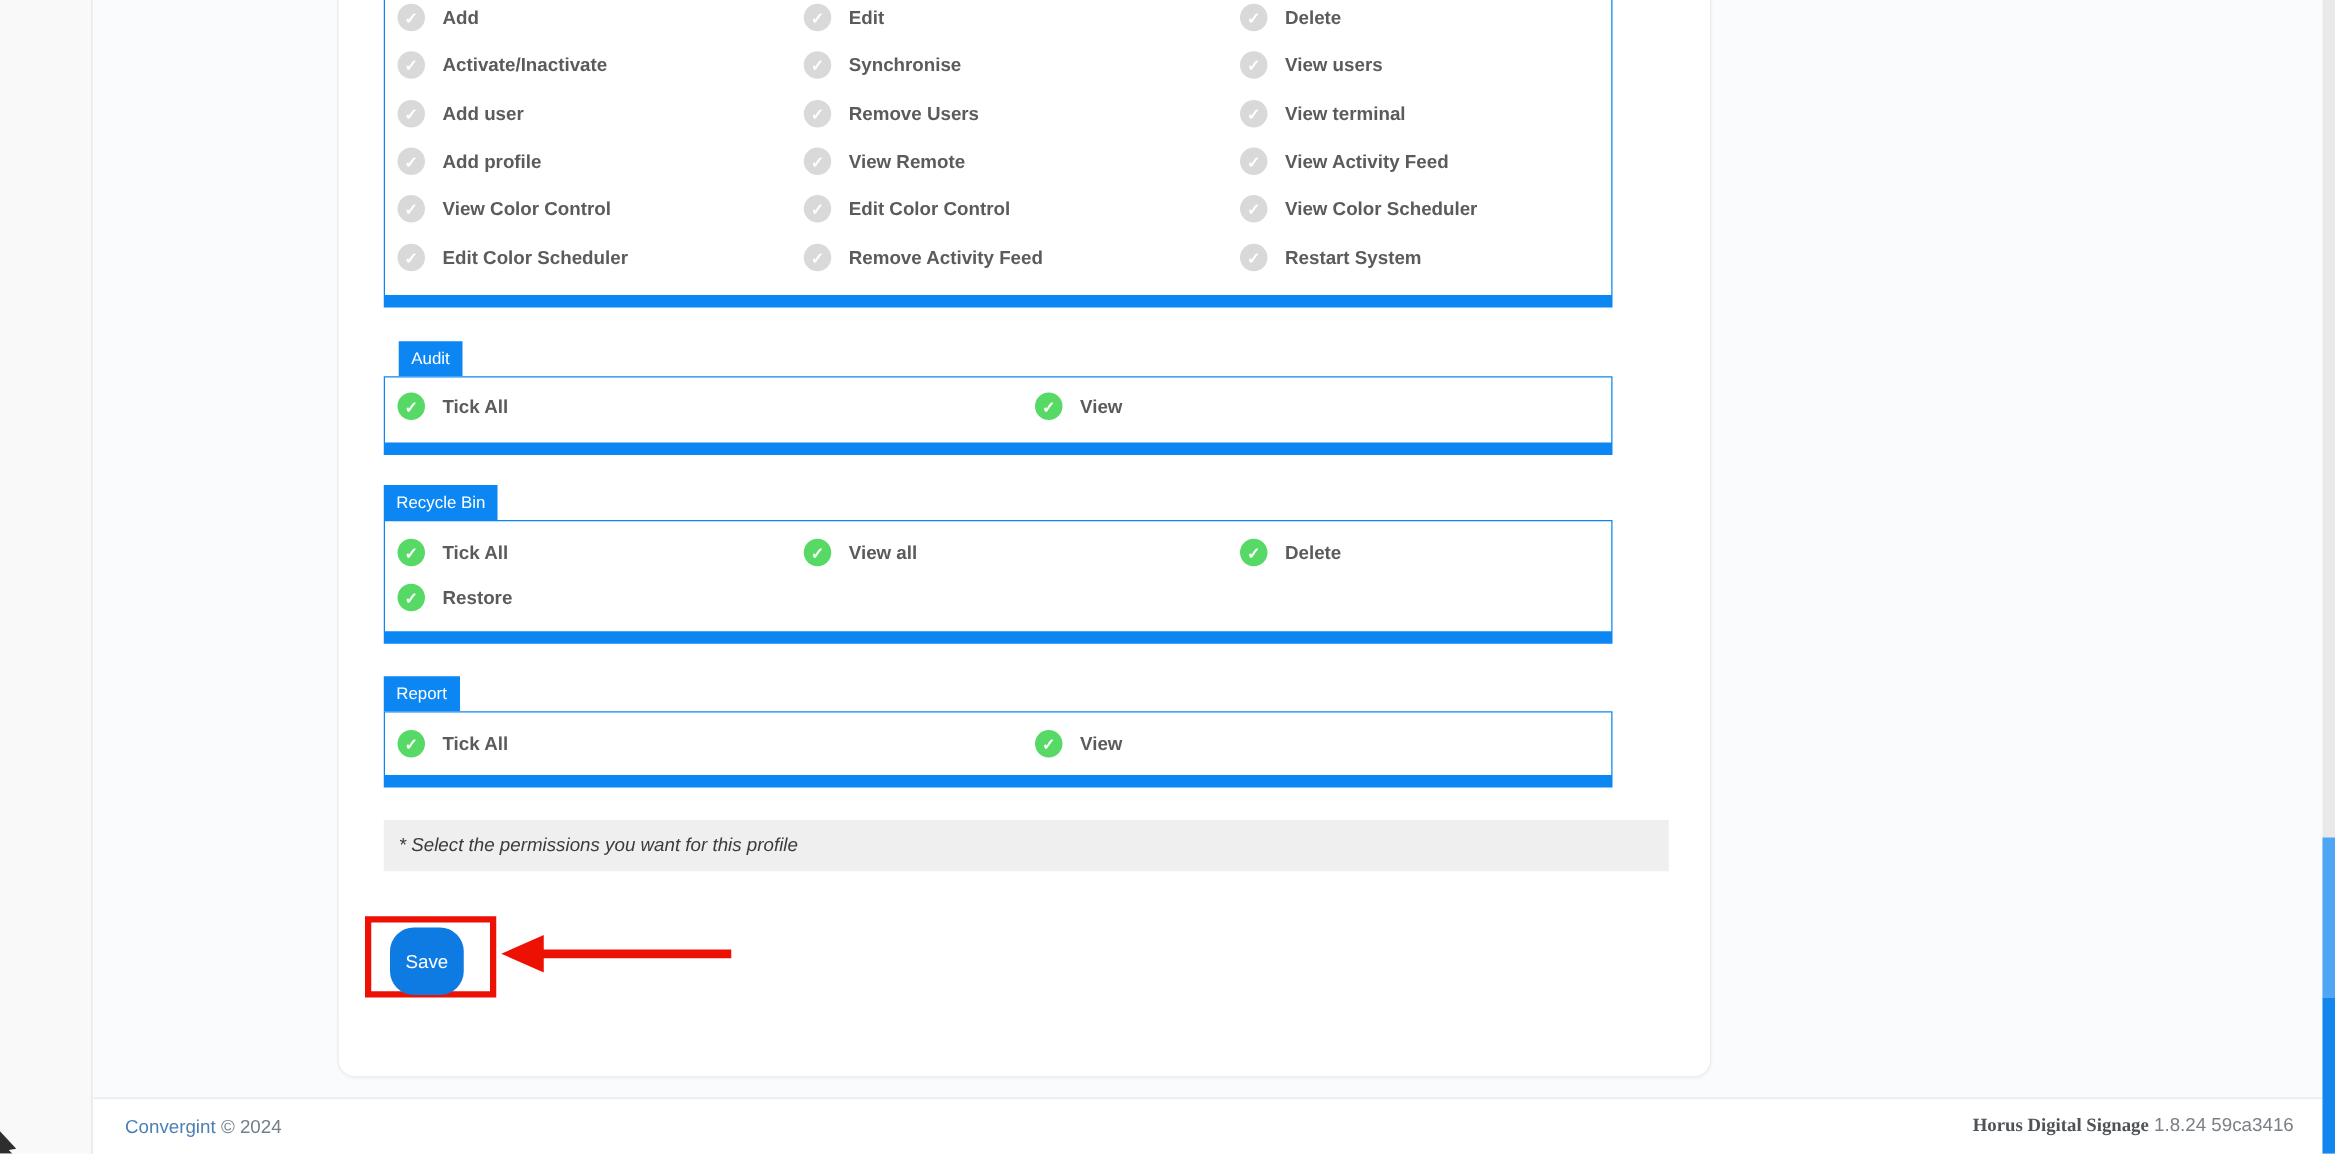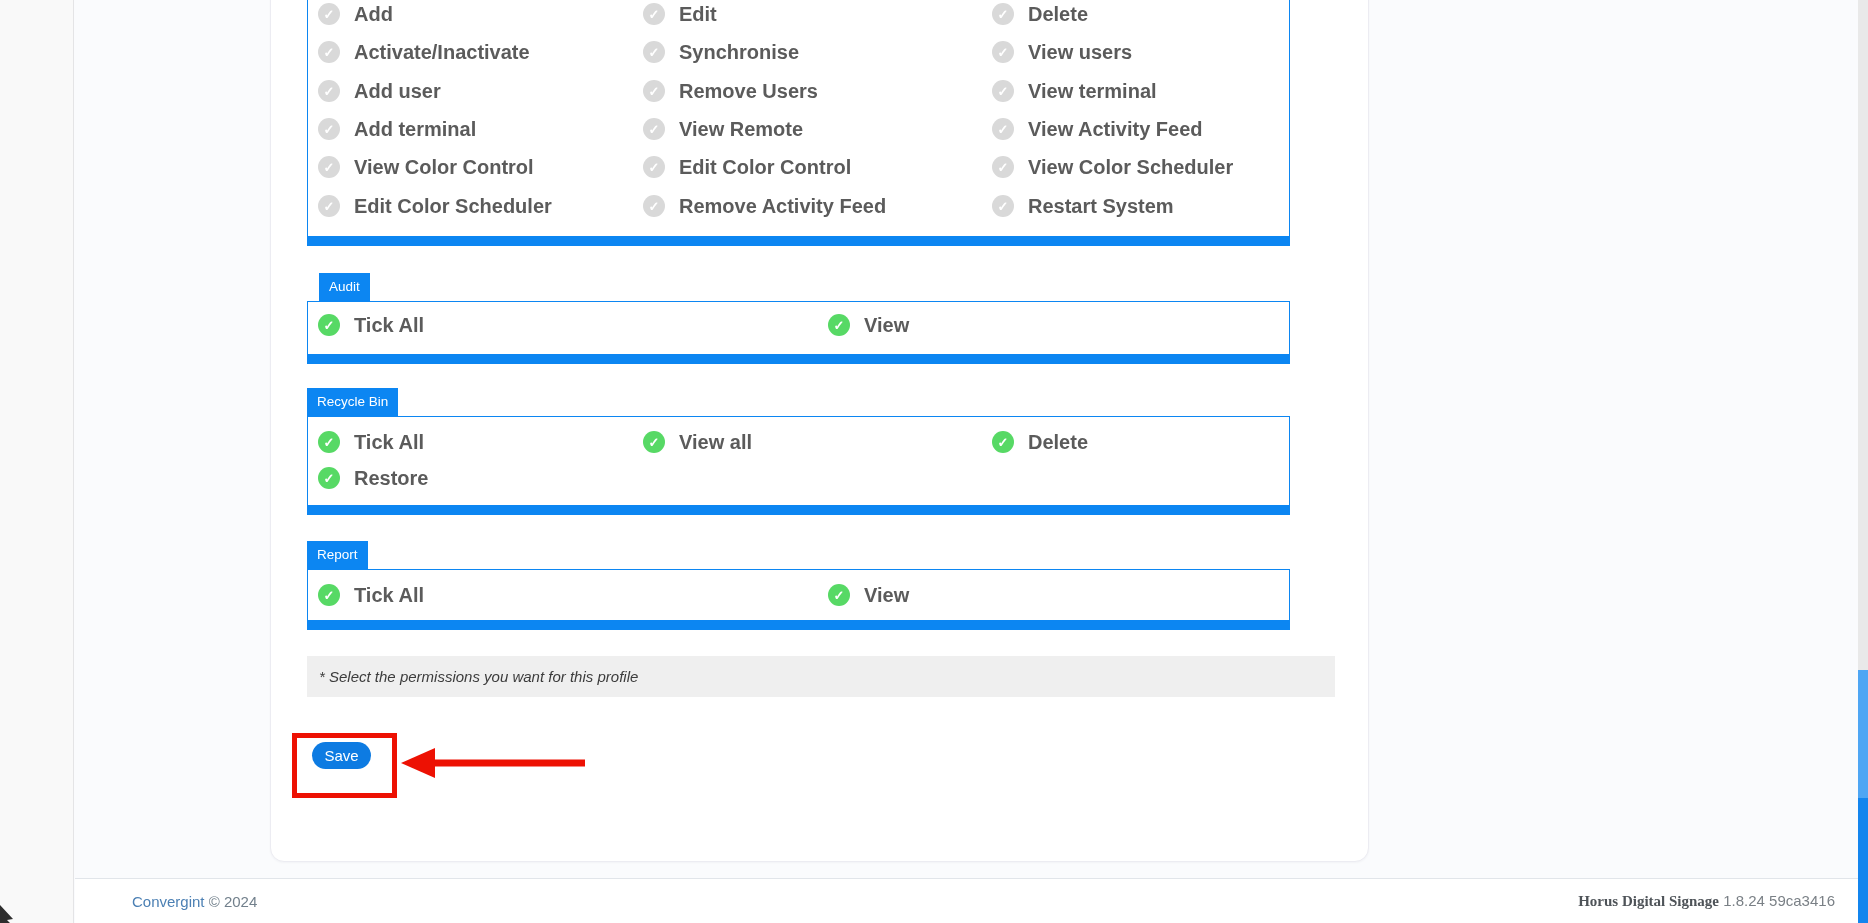--- a/index.html
+++ b/index.html
@@ -30,41 +30,41 @@
   #tab-recycle-bin { left:307px; top:388px; }
   #tab-report      { left:307px; top:541px; }
 
   .cell { position:absolute; display:flex; align-items:center; gap:14px;
           height:22px; cursor:pointer; }
   .check { width:22px; height:22px; border-radius:50%; flex:0 0 22px;
            display:flex; align-items:center; justify-content:center;
            color:#ffffff; font-size:13px; font-weight:bold; }
   .check.on  { background:#57d965; }
   .check.off { background:#d9d9d9; }
-  .cell .lbl { font-size:20px; font-weight:700; color:#5b5b5b; white-space:nowrap; }
+  .cell .lbl { font-size:15px; font-weight:700; color:#5b5b5b; white-space:nowrap; }
 
   
   .note { position:absolute; left:307px; top:656px; width:1028px; height:41px;
           background:#efefef; line-height:41px; padding:0 12px;
           font-style:italic; font-size:15px; color:#3c3c3c; }
 
   
   .annot-box { position:absolute; left:292px; top:733px; width:105px; height:65px;
                border:5px solid #ed1103; }
-  .save-btn { position:absolute; left:312px; top:742px; width:59px; height:27px;
+  .save-btn { position:absolute; left:312px; top:742px; width:59px; height:54px;
               border:none; border-radius:19px; background:#0d7be2; color:#fff;
               font-family:"Liberation Sans",sans-serif; font-size:15px; cursor:pointer; }
   .annot-arrow { position:absolute; left:393px; top:741px; }
 
   
   .footer { position:absolute; left:75px; top:878px; width:1793px; height:45px;
             background:#ffffff; border-top:1px solid #e1e5ea;
             display:flex; justify-content:space-between; align-items:center;
             padding:0 33px 0 25px; font-size:15px; }
-  .footer a { color:#4c80b4; text-decoration:none; cursor:pointer;margin-left:32px; }
+  .footer a { color:#4c80b4; text-decoration:none; cursor:pointer; }
   .footer .muted { color:#72808c; }
   .footer .brand { font-weight:bold; color:#4e5358;font-family:Liberation Serif, serif; }
   .footer .ver { color:#7a8086;margin-top:44px; }
 
   
   .sb-track { position:absolute; right:0; top:0; width:10px; height:923px; background:#e9e9e9; }
   .sb-thumb-a { position:absolute; right:0; top:670px; width:10px; height:128px; background:#4ea6f4; }
   .sb-thumb-b { position:absolute; right:0; top:798px; width:10px; height:125px; background:#1385ee; }
 
   .cursor-frag { position:absolute; left:0; top:903px; }
@@ -110,21 +110,21 @@
       <div class="cell" style="top: 100px; left: 335px;">
         <span class="check off">✓</span>
         <span class="lbl">Remove Users</span>
       </div>
       <div class="cell" style="top: 100px; left: 684px;">
         <span class="check off">✓</span>
         <span class="lbl">View terminal</span>
       </div>
       <div class="cell" style="top: 138px; left: 10px;">
         <span class="check off">✓</span>
-        <span class="lbl">Add terminal</span>
+        <span class="lbl">Add profile</span>
       </div>
       <div class="cell" style="top: 138px; left: 335px;">
         <span class="check off">✓</span>
         <span class="lbl">View Remote</span>
       </div>
       <div class="cell" style="top: 138px; left: 684px;">
         <span class="check off">✓</span>
         <span class="lbl">View Activity Feed</span>
       </div>
       <div class="cell" style="top: 176px; left: 10px;">

